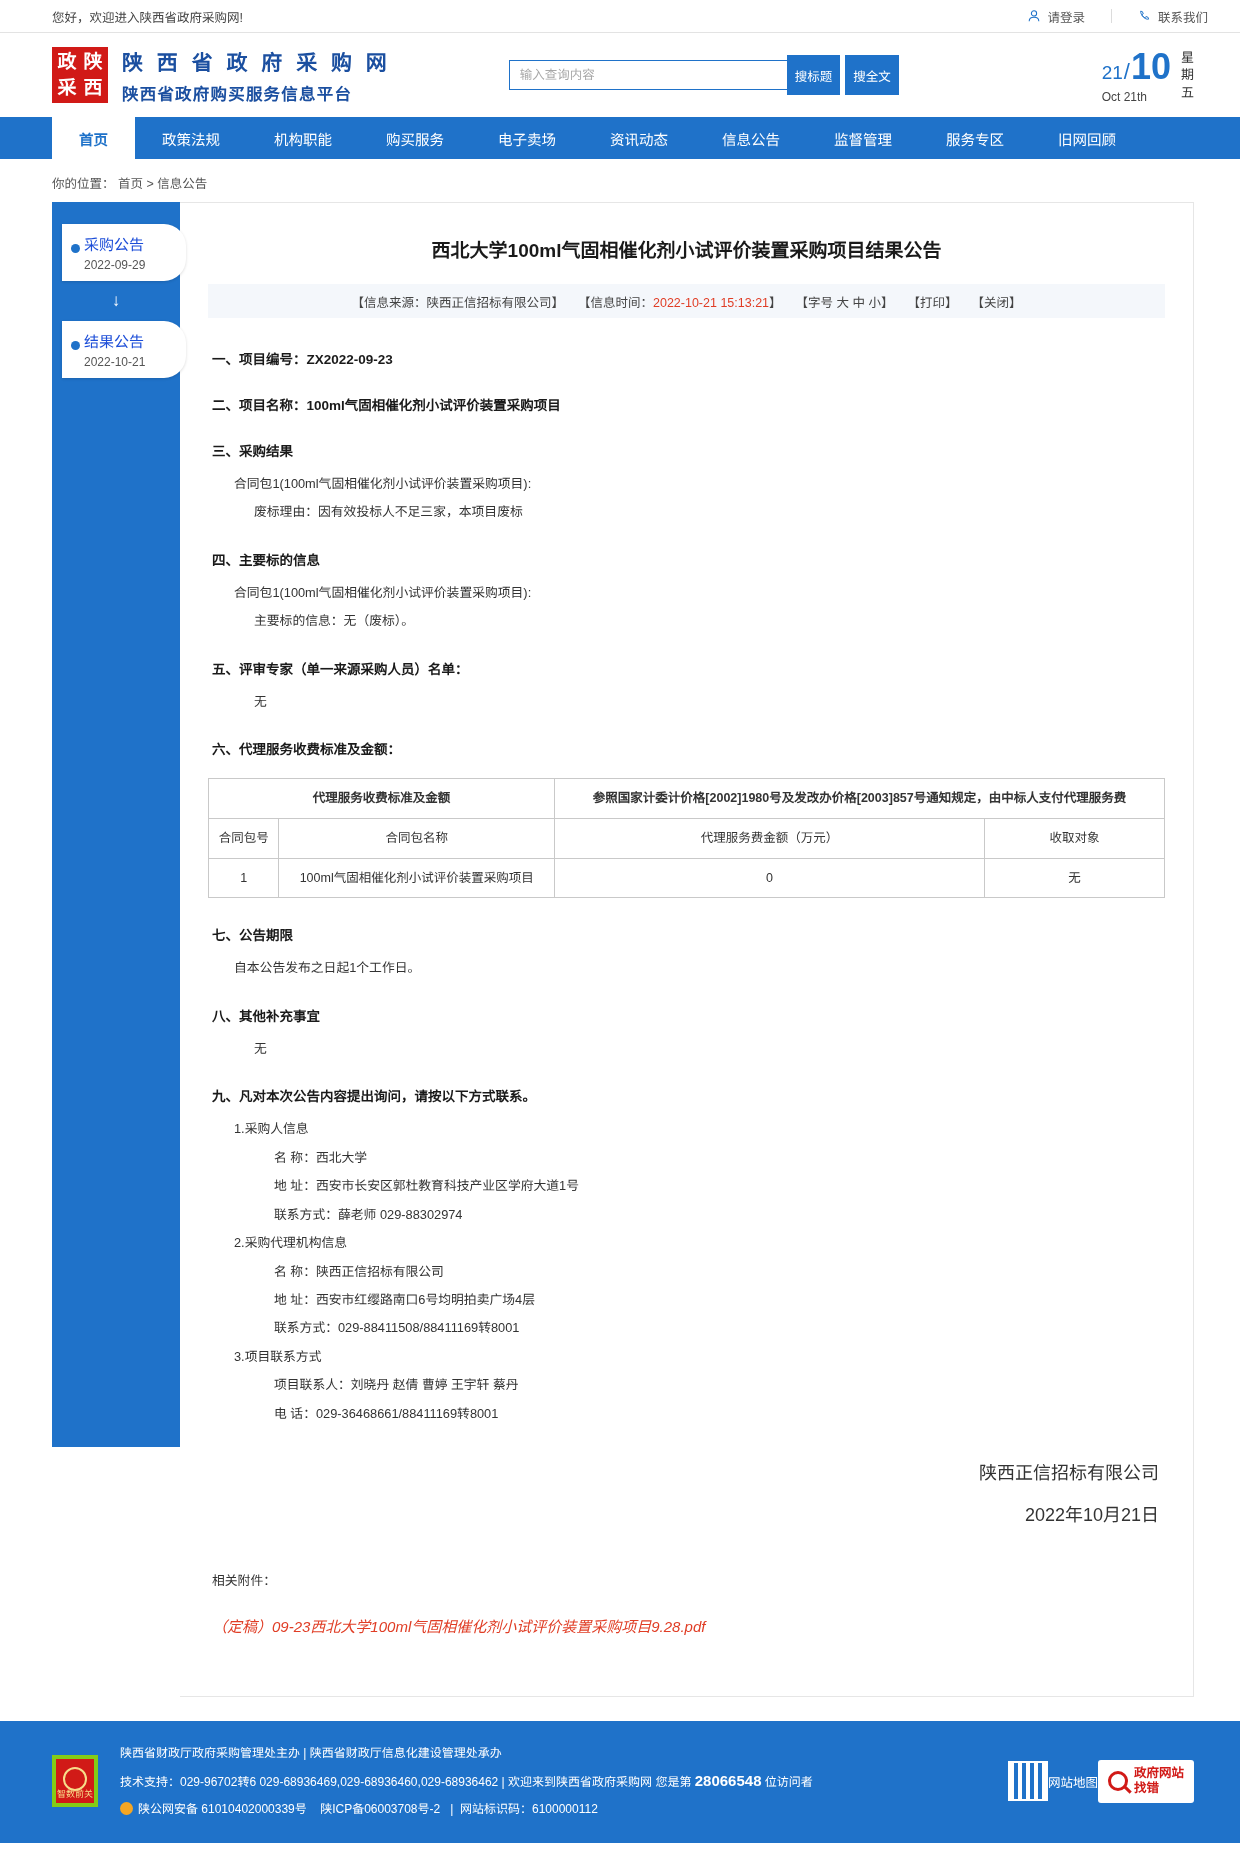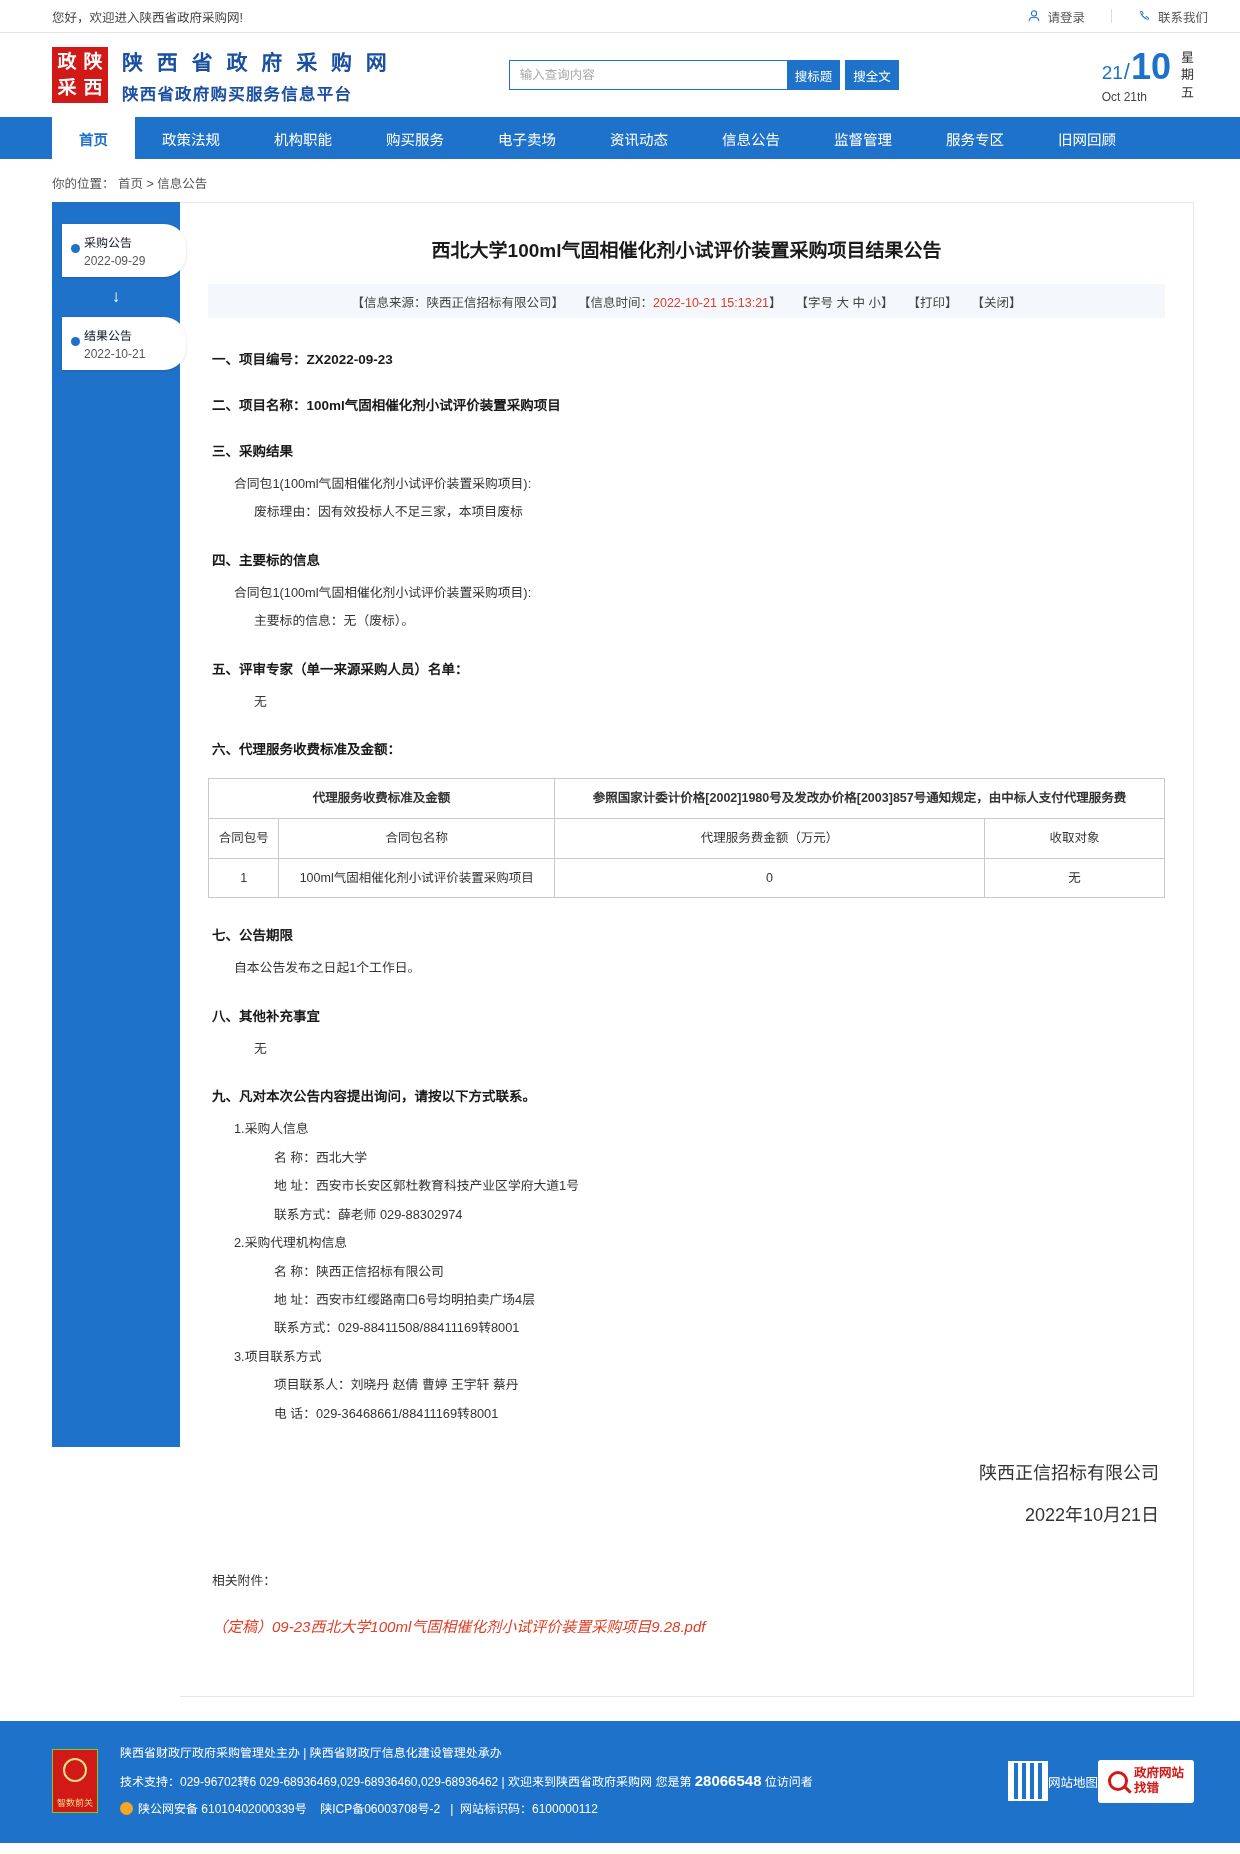--- a/index.html
+++ b/index.html
@@ -78,21 +78,21 @@
     border: 1px solid #1f72c9;
     border-right: none;
     padding: 0 10px;
     font-size: 12.5px;
     color: #333;
     outline: none;
     background: #fff;
   }
   .search-input::placeholder { color: #a8a8a8; }
   .btn-search {
-    height: 30px;
+    height: 40px;
     min-width: 44px;
     padding: 0 8px;
     background: #1f72c9;
     color: #fff;
     border: none;
     font-size: 12.5px;
     cursor: pointer;
     font-family: inherit;
   }
   .btn-search + .btn-search { margin-left: 5px; }
@@ -161,21 +161,21 @@
     position: relative;
     box-shadow: 0 1px 3px rgba(0,0,0,.14);
   }
   .side-card .dot {
     position: absolute;
     left: 9px; top: 20px;
     width: 9px; height: 9px;
     border-radius: 50%;
     background: #1f72c9;
   }
-  .side-card .t { font-size: 12px; color: #0f172a; }
+  .side-card .t { font-size: 15px; color: #1d4ed8; }
   .side-card .d { font-size: 12px; color: #555; margin-top: 4px; }
   .side-arrow {
     color: #fff;
     text-align: center;
     font-size: 17px;
     line-height: 40px;
     height: 40px;
   }
 
   .article {
@@ -270,23 +270,23 @@
   .footer {
     margin-top: 24px;
     background: #1f72c9;
     color: #fff;
     padding: 20px 46px 22px 52px;
     display: flex;
     align-items: center;
     gap: 22px;
   }
   .foot-badge {
-    width: 46px; height: 64px;
+    width: 46px; height: 52px;
     background: #d11a17;
-    border: 1px solid #84cc16;
+    border: 4px solid #84cc16;
     color: #f7dd8a;
     font-size: 9px;
     display: flex; align-items: flex-end; justify-content: center;
     padding-bottom: 3px;
     text-align: center;
     line-height: 1.1;
     position: relative;
     flex: 0 0 46px;
   }
   .foot-badge::before {

